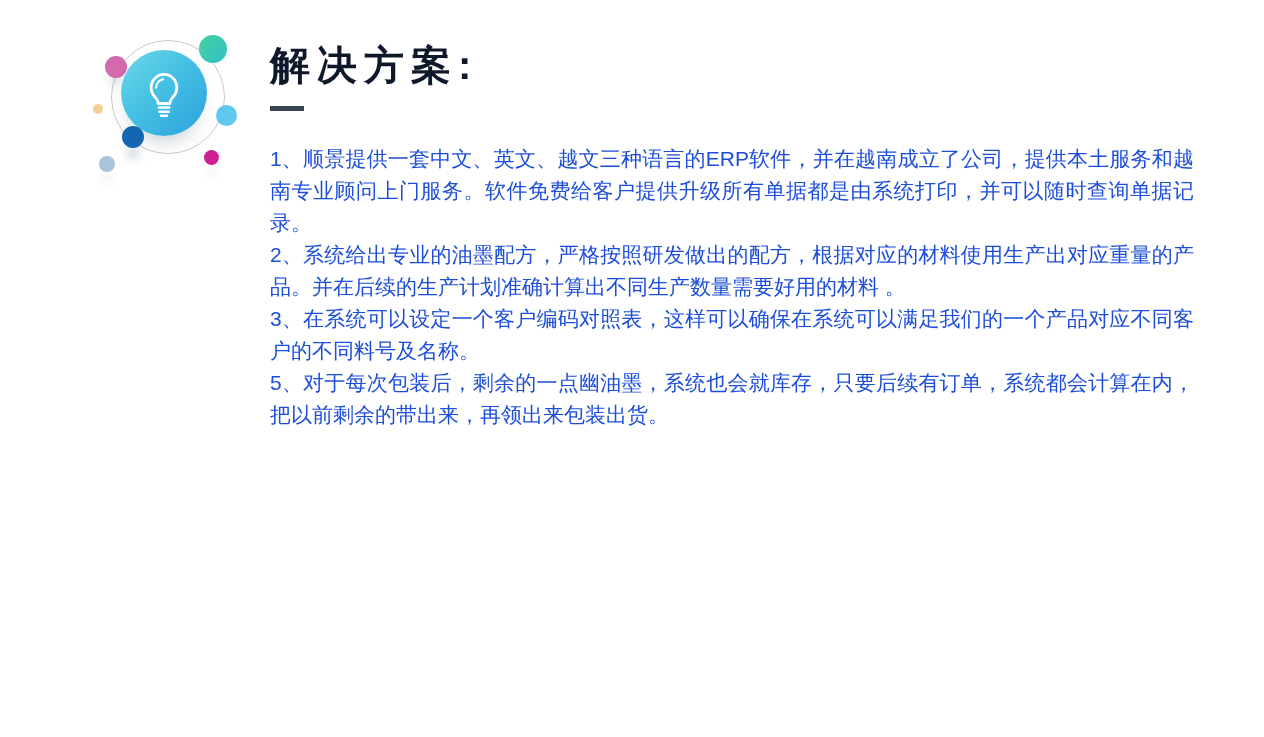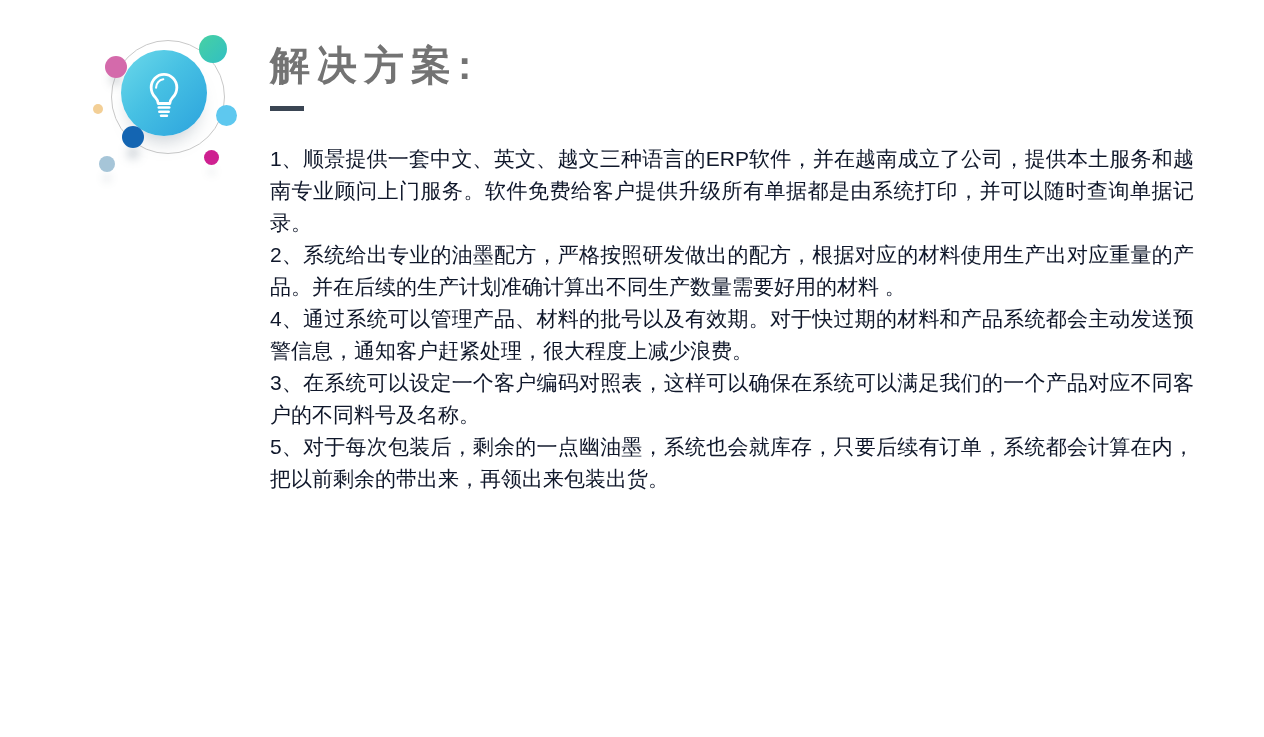--- a/index.html
+++ b/index.html
@@ -92,21 +92,21 @@
   
   .page-title {
     position: absolute;
     left: 270px;
     top: 42px;
     margin: 0;
     font-size: 40px;
     line-height: 46px;
     font-weight: 700;
     letter-spacing: 7px;
-    color: #737373;
+    color: #0f172a;
   }
   .title-dash {
     position: absolute;
     left: 270px;
     top: 106px;
     width: 34px;
     height: 5px;
     background: #3a4553;
   }
 
@@ -114,21 +114,21 @@
   .solution-list {
     position: absolute;
     left: 270px;
     top: 143px;
     width: 924px;
   }
   .solution-list p {
     margin: 0;
     font-size: 21px;
     line-height: 32px;
-    color: #0f172a;
+    color: #1d4ed8;
     text-align: justify;
     text-justify: inter-ideograph;
   }
 </style>
 </head>
 <body>
 
 <div class="slide">
 
   <div class="decoration">
@@ -150,18 +150,17 @@
     <span class="dot dot-darkblue"></span>
     <span class="dot dot-magenta"></span>
   </div>
 
   <h1 class="page-title">解决方案:</h1>
   <div class="title-dash"></div>
 
   <div class="solution-list">
     <p>1、顺景提供一套中文、英文、越文三种语言的ERP软件，并在越南成立了公司，提供本土服务和越南专业顾问上门服务。软件免费给客户提供升级所有单据都是由系统打印，并可以随时查询单据记录。</p>
     <p>2、系统给出专业的油墨配方，严格按照研发做出的配方，根据对应的材料使用生产出对应重量的产品。并在后续的生产计划准确计算出不同生产数量需要好用的材料 。</p>
-    <p>4、通过系统可以管理产品、材料的批号以及有效期。对于快过期的材料和产品系统都会主动发送预警信息，通知客户赶紧处理，很大程度上减少浪费。</p>
     <p>3、在系统可以设定一个客户编码对照表，这样可以确保在系统可以满足我们的一个产品对应不同客户的不同料号及名称。</p>
     <p>5、对于每次包装后，剩余的一点幽油墨，系统也会就库存，只要后续有订单，系统都会计算在内，把以前剩余的带出来，再领出来包装出货。</p>
   </div>
 
 </div>
 
 </body></html>

